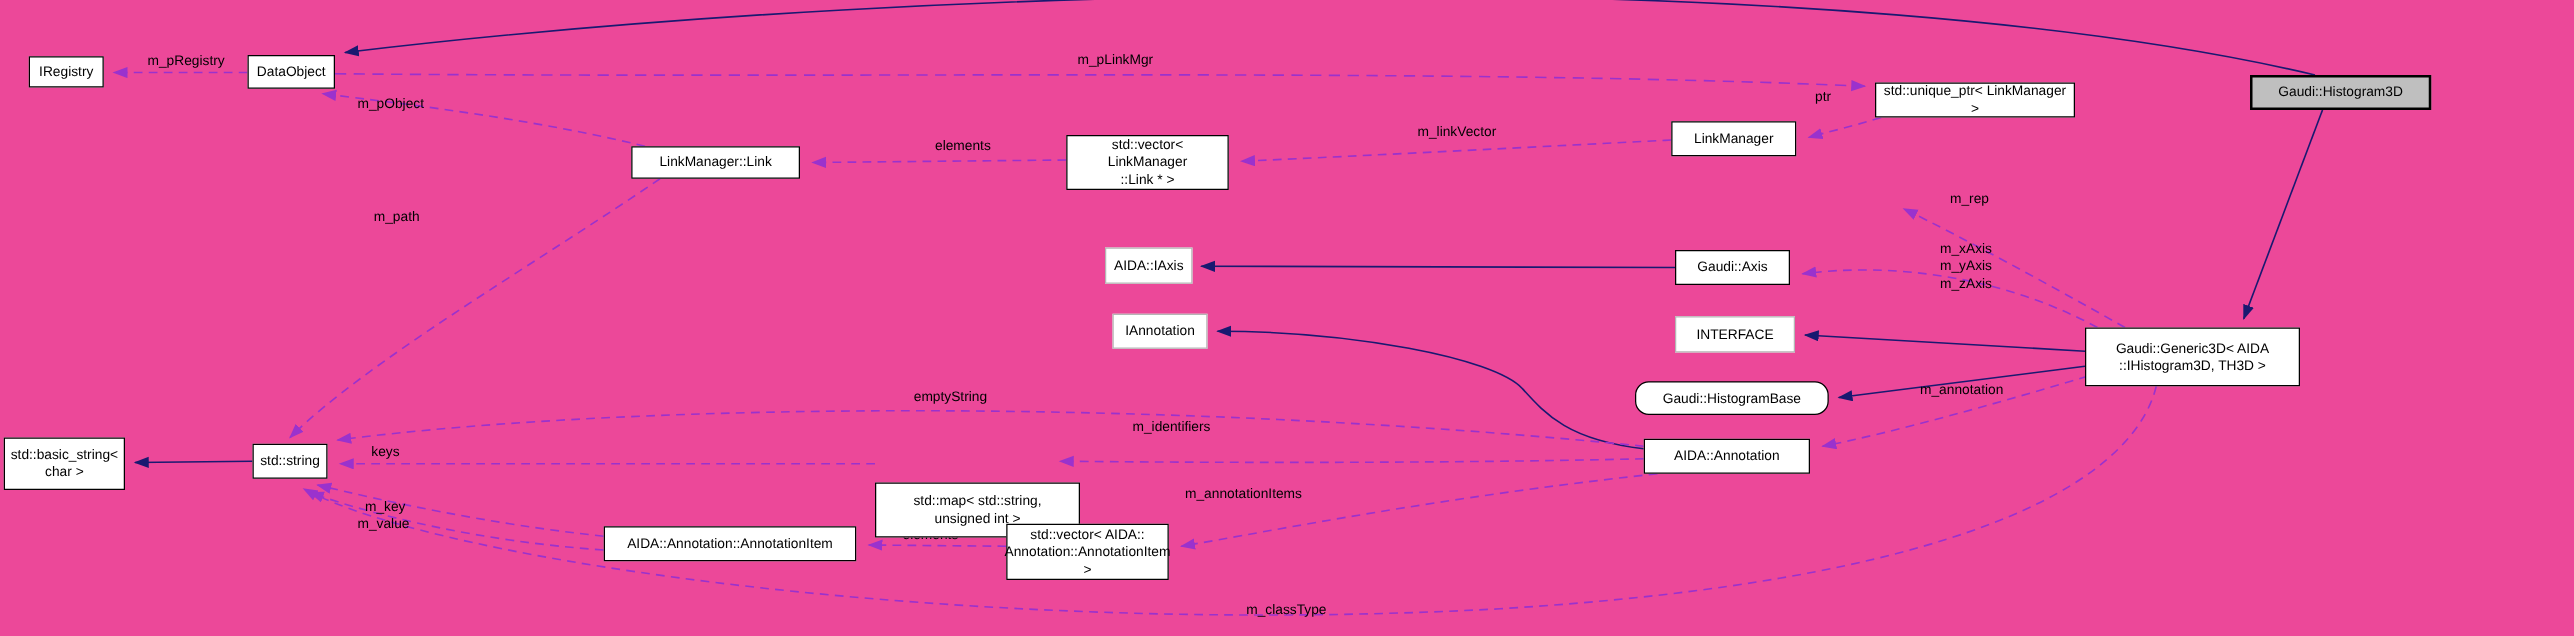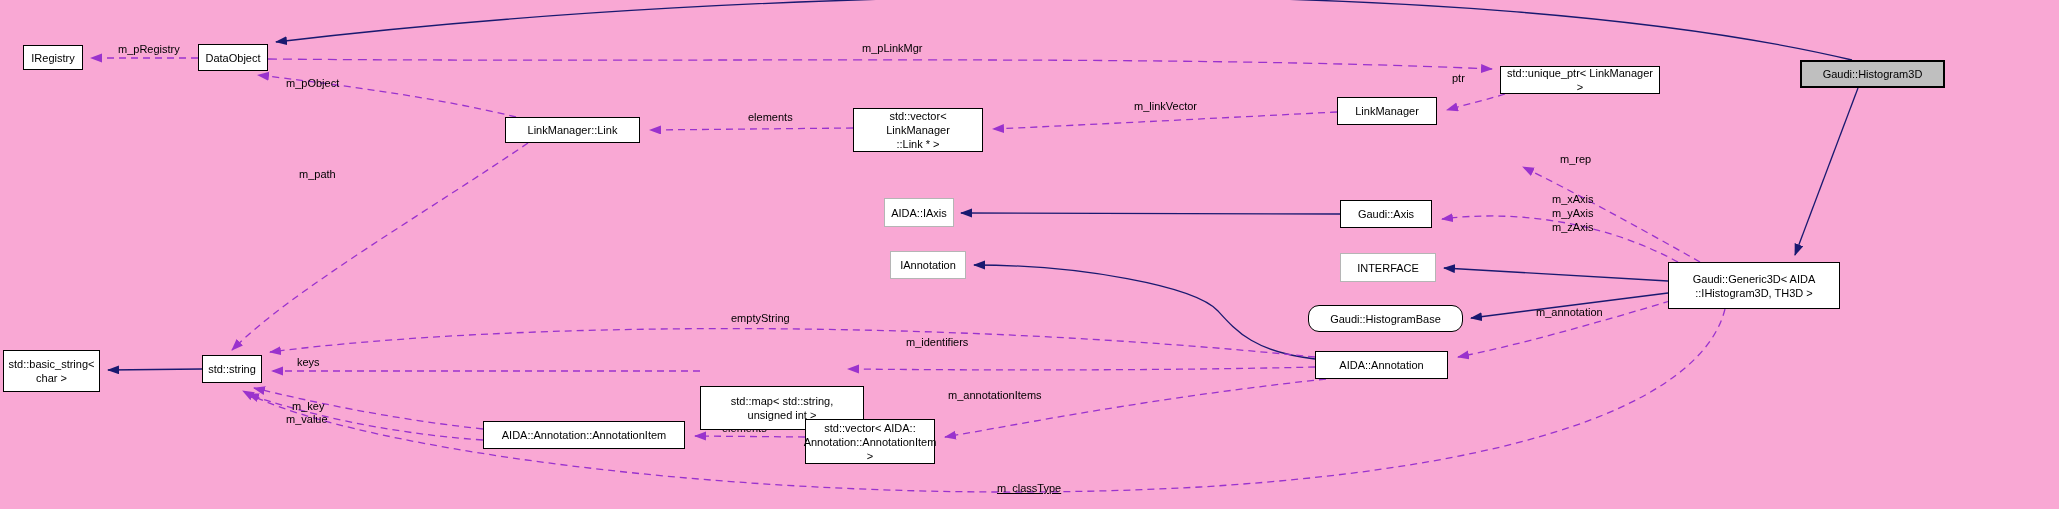--- a/index.html
+++ b/index.html
@@ -1,17 +1,17 @@
 <!DOCTYPE html>
 <html><head>
 <meta charset="utf-8">
 <style>
   html,body{margin:0;padding:0;background:#ffffff;}
   #canvas{
-    position:relative;width:2059px;height:509px;background:#f9a8d4;
+    position:relative;width:2059px;height:509px;background:#ec4899;
     font-family:"Liberation Sans","DejaVu Sans",sans-serif;overflow:hidden;
   }
   #edges{position:absolute;left:0;top:0;width:2059px;height:509px;}
   .node{
     position:absolute;display:flex;align-items:center;justify-content:center;
     background:#ffffff;border:1px solid #000000;color:#000000;
     font-size:11px;line-height:14px;text-align:center;white-space:pre-line;
     box-sizing:border-box;padding:1px 3px;
   }
   .node.external{border-color:#b5b5b5;}
@@ -76,21 +76,21 @@
   <div class="elabel" style="left:1552px;top:221px;">m_zAxis</div>
   <div class="elabel" style="left:1536px;top:306px;">m_annotation</div>
   <div class="elabel" style="left:906px;top:336px;">m_identifiers</div>
   <div class="elabel" style="left:948px;top:389px;">m_annotationItems</div>
   <div class="elabel" style="left:722px;top:422px;">elements</div>
   <div class="elabel" style="left:292px;top:400px;">m_key</div>
   <div class="elabel" style="left:286px;top:413px;">m_value</div>
   <div class="elabel" style="left:297px;top:356px;">keys</div>
   <div class="elabel" style="left:731px;top:312px;">emptyString</div>
   <div class="elabel" style="left:299px;top:168px;">m_path</div>
-  <div class="elabel" style="left:997px;top:482px;text-decoration:underline;">m_classType</div>
+  <div class="elabel" style="left:997px;top:482px;">m_classType</div>
 
   <div class="node" style="left:23px;top:45px;width:60px;height:25px;">IRegistry</div>
   <div class="node" style="left:198px;top:44px;width:70px;height:27px;">DataObject</div>
   <div class="node" style="left:505px;top:117px;width:135px;height:26px;">LinkManager::Link</div>
   <div class="node" style="left:853px;top:108px;width:130px;height:44px;">std::vector&lt; LinkManager
 ::Link * &gt;</div>
   <div class="node" style="left:1337px;top:97px;width:100px;height:28px;">LinkManager</div>
   <div class="node" style="left:1500px;top:66px;width:160px;height:28px;">std::unique_ptr&lt; LinkManager &gt;</div>
   <div class="node main" style="left:1800px;top:60px;width:145px;height:28px;">Gaudi::Histogram3D</div>
   <div class="node external" style="left:884px;top:198px;width:70px;height:29px;">AIDA::IAxis</div>

